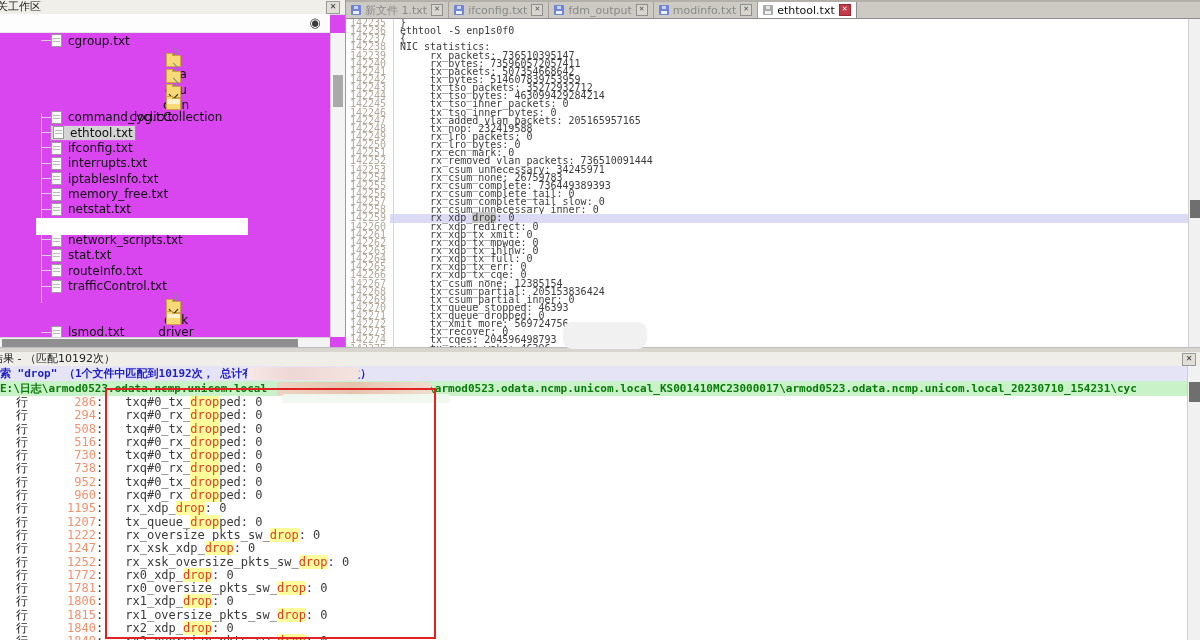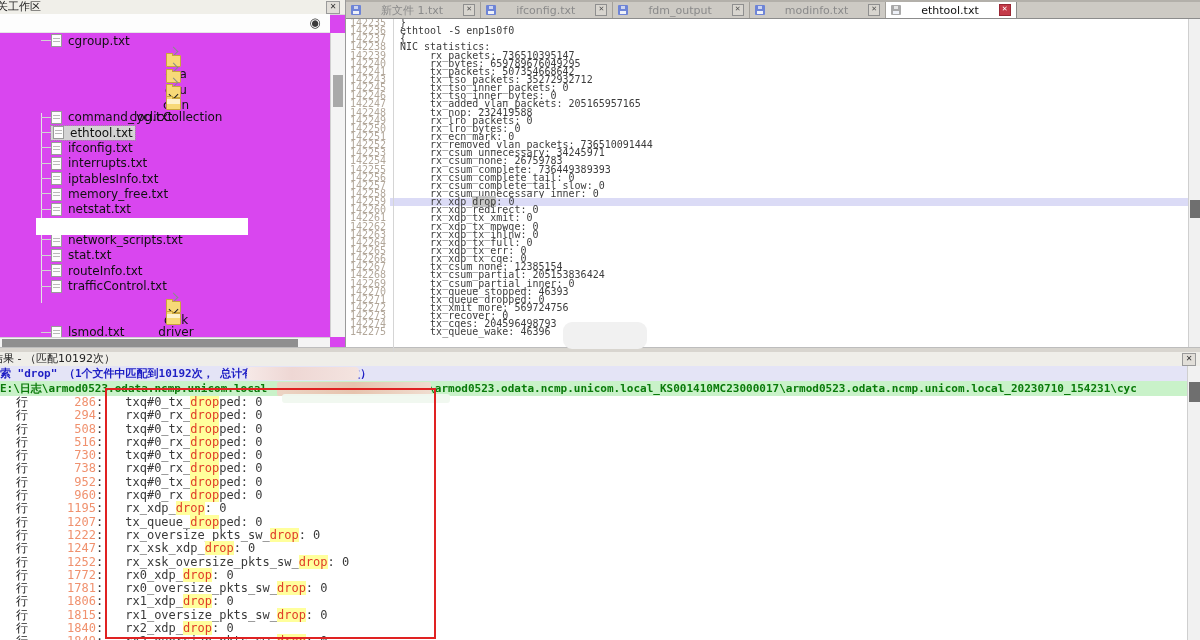--- a/index.html
+++ b/index.html
@@ -35,21 +35,21 @@
   #tree-vline{position:absolute;left:41px;top:113px;width:1px;height:190px;background:#e3e3e3;}
   
   #ws-vsb{position:absolute;left:330px;top:33px;width:14px;height:304px;background:#f4f4f4;border-left:1px solid #d0d0d0;}
   #ws-vsb .thumb{position:absolute;left:2px;top:42px;width:10px;height:32px;background:#a9a9a9;}
   #ws-hsb{position:absolute;left:0;top:337px;width:330px;height:10px;background:#f4f4f4;border-top:1px solid #d0d0d0;}
   #ws-hsb .thumb{position:absolute;left:2px;top:1px;width:296px;height:8px;background:#8f8f8f;}
   #tree-blob{position:absolute;left:36px;top:218px;width:212px;height:17px;background:#fff;z-index:5;}
   
   #tabbar{position:absolute;left:346px;top:0;right:0;height:18px;background:#cdcac4;border-bottom:1px solid #8c8c8c;
           box-shadow:inset 0 2px 0 #b3b0aa;display:flex;align-items:flex-end;}
-  .tab{height:16px;display:flex;align-items:center;gap:20px;padding:0 5px;border-right:1px solid #a3a09a;
+  .tab{height:16px;display:flex;align-items:center;gap:4px;padding:0 5px;border-right:1px solid #a3a09a;
        font-size:11px;color:#8a8a8a;background:#cdcac4;white-space:nowrap;}
   .tab.active{background:#fff;color:#111;border-right:1px solid #8c8c8c;}
   .floppy{width:10px;height:10px;background:#6e84d6;border-radius:1px;position:relative;flex:0 0 auto;}
   .floppy::before{content:"";position:absolute;left:3px;top:1px;width:4px;height:3px;background:#ccd4ef;}
   .floppy::after{content:"";position:absolute;left:2px;bottom:1px;width:6px;height:3px;background:#eef1f8;}
   .tab.active .floppy{background:#a9a9a9;}
   .tab.active .floppy::before{background:#e6e6e6;}
   .tabx{width:10px;height:10px;flex:0 0 auto;background:#d8d5cf;border:1px solid #8f8f8f;color:#555;
         font-size:7px;line-height:9px;text-align:center;}
   .tab.active .tabx{background:#c43a49;border-color:#992734;color:#fff;}
@@ -237,23 +237,25 @@
         <span class="tabx">✕</span>
       </div>
     </div>
 
   <div id="editor">
       <div class="eline"><span class="ln">142235</span><span class="code">}</span></div>
       <div class="eline"><span class="ln">142236</span><span class="code">ethtool -S enp1s0f0</span></div>
       <div class="eline"><span class="ln">142237</span><span class="code">{</span></div>
       <div class="eline"><span class="ln">142238</span><span class="code">NIC statistics:</span></div>
       <div class="eline"><span class="ln">142239</span><span class="code">     rx_packets: 736510395147</span></div>
-      <div class="eline"><span class="ln">142240</span><span class="code">     rx_bytes: 659789676049295</span></div>
+      <div class="eline"><span class="ln">142240</span><span class="code">     rx_bytes: 735960572057411</span></div>
       <div class="eline"><span class="ln">142241</span><span class="code">     tx_packets: 507354668642</span></div>
+      <div class="eline"><span class="ln">142242</span><span class="code">     tx_bytes: 514607839753959</span></div>
       <div class="eline"><span class="ln">142243</span><span class="code">     tx_tso_packets: 35272932712</span></div>
+      <div class="eline"><span class="ln">142244</span><span class="code">     tx_tso_bytes: 463099429284214</span></div>
       <div class="eline"><span class="ln">142245</span><span class="code">     tx_tso_inner_packets: 0</span></div>
       <div class="eline"><span class="ln">142246</span><span class="code">     tx_tso_inner_bytes: 0</span></div>
       <div class="eline"><span class="ln">142247</span><span class="code">     tx_added_vlan_packets: 205165957165</span></div>
       <div class="eline"><span class="ln">142248</span><span class="code">     tx_nop: 232419588</span></div>
       <div class="eline"><span class="ln">142249</span><span class="code">     rx_lro_packets: 0</span></div>
       <div class="eline"><span class="ln">142250</span><span class="code">     rx_lro_bytes: 0</span></div>
       <div class="eline"><span class="ln">142251</span><span class="code">     rx_ecn_mark: 0</span></div>
       <div class="eline"><span class="ln">142252</span><span class="code">     rx_removed_vlan_packets: 736510091444</span></div>
       <div class="eline"><span class="ln">142253</span><span class="code">     rx_csum_unnecessary: 34245971</span></div>
       <div class="eline"><span class="ln">142254</span><span class="code">     rx_csum_none: 26759783</span></div>

